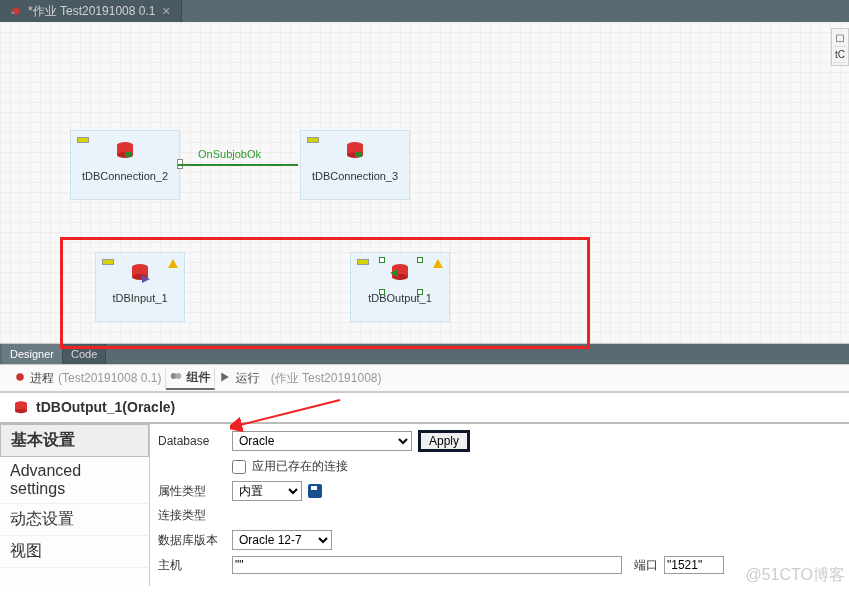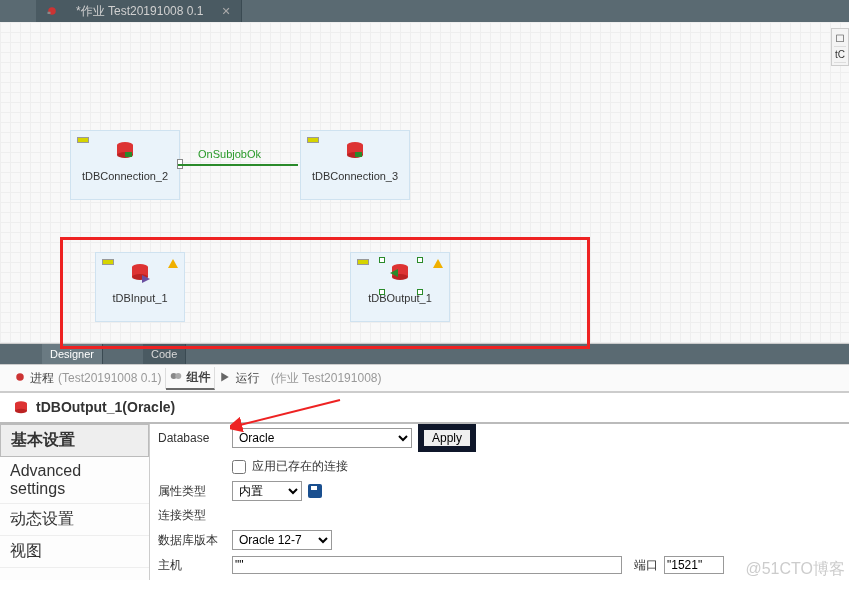--- a/index.html
+++ b/index.html
@@ -1,20 +1,20 @@
 <!DOCTYPE html>
 <html><head>
 <meta charset="utf-8">
 <style>
   * { box-sizing: border-box; margin: 0; padding: 0; font-family: "Segoe UI", Tahoma, sans-serif; }
   body { background: #fff; width: 849px; height: 602px; overflow: hidden; font-size: 12px; color: #333; }
 
   
   .top-tabs { background: #5a6a72; height: 22px; display: flex; align-items: stretch; }
-  .top-tab { background: #4a5a62; color: #d0d0d0; padding: 2px 10px; display: flex; align-items: center; gap: 18px; font-size: 12px; border-right: 1px solid #3a4a52; margin-left: 36px; }
+  .top-tab { background: #4a5a62; color: #d0d0d0; padding: 2px 10px; display: flex; align-items: center; gap: 6px; font-size: 12px; border-right: 1px solid #3a4a52; }
   .top-tab .close-x { color: #aaa; font-size: 11px; cursor: pointer; }
   .tab-icon { width: 12px; height: 12px; display: inline-block; }
 
   
   .canvas-wrap { position: relative; height: 322px; border-bottom: 1px solid #ccc; background: #f8f8f8; }
   .canvas { position: absolute; inset: 0; background-image:
     repeating-linear-gradient(0deg, #eee 0, #eee 1px, transparent 1px, transparent 10px),
     repeating-linear-gradient(90deg, #eee 0, #eee 1px, transparent 1px, transparent 10px);
   }
   .node { position: absolute; background: #eaf3fa; border: 1px solid #cfe2f0; width: 110px; height: 70px; text-align: center; padding-top: 8px; }
@@ -27,44 +27,44 @@
   .link-label { position:absolute; top:126px; left:198px; color:#2a9a2a; font-size:11px; }
   .red-box { position:absolute; left:60px; top:215px; width:530px; height:112px; border:3px solid #e22; }
   .handle { position:absolute; width:6px;height:6px;background:#fff;border:1px solid #2a8a2a; }
 
   
   .side-mini { position:absolute; right:0; top:6px; width:18px; background:#f4f4f4; border:1px solid #ccc; padding:2px; font-size:10px; text-align:center; }
   .side-mini div { border-bottom:1px solid #ddd; padding:2px 0; }
 
   
   .mini-tabs { background:#5a6a72; height:20px; display:flex; align-items:stretch; padding-left:2px; }
-  .mini-tab { color:#d8d8d8; font-size:11px; padding:2px 8px; background:#4a5a62; border-right:1px solid #3a4a52; display:flex; align-items:center;margin-left:40px; }
+  .mini-tab { color:#d8d8d8; font-size:11px; padding:2px 8px; background:#4a5a62; border-right:1px solid #3a4a52; display:flex; align-items:center; }
   .mini-tab.active { background:#6a7a82; color:#fff; }
 
   
   .lower { border-top:1px solid #ccc; }
   .panel-tabs { height:28px; display:flex; align-items:center; gap:0; padding:0 10px; border-bottom:2px solid #ccc; background:#fafafa; }
   .ptab { display:flex; align-items:center; gap:4px; font-size:12px; color:#444; padding:2px 4px; border-right:1px solid #ddd;}
   .ptab.active { border-bottom:2px solid #6a6a6a; font-weight:bold; }
   .ptab .gray { color:#999; }
 
   
   .comp-title { padding:6px 12px 2px; font-size:14px; font-weight:bold; display:flex; align-items:flex-start; gap:6px; border-bottom:2px solid #bbb; }
   .comp-title:after { content:""; display:block; height:2px; }
 
   
   .props { display:flex; }
   .side-list { width:150px; border-right:1px solid #ccc; background:#fdfdfd; }
   .side-list div { padding:5px 10px; border-bottom:1px solid #eee; font-size:16px; cursor:pointer; }
   .side-list div.sel { background:#eee; font-weight:bold; border:1px solid #bbb; }
-  .form { padding:0 8px; flex:1; }
+  .form { padding:6px 8px; flex:1; }
   .row { display:flex; align-items:center; margin-bottom:6px; gap:6px; }
   .row label { width:68px; font-size:12px; }
   select, input[type=text] { font-size:12px; padding:1px 2px; border:1px solid #999; background:#fff; }
-  button { font-size:12px; padding:1px 8px; border:6px solid #0f172a; background:#f0f0f0; cursor:pointer; }
+  button { font-size:12px; padding:1px 8px; border:3px solid #0f172a; background:#f0f0f0; cursor:pointer; }
   .chk { width:14px;height:14px; }
   .save-disk { width:14px;height:14px;display:inline-block;background:#1a4f8f;position:relative;border-radius:2px; }
   .save-disk:after{content:"";position:absolute;left:3px;top:2px;width:6px;height:4px;background:#fff;}
 
   
   .arrow-svg { position:absolute; pointer-events:none; }
 
   .watermark { position:absolute; right:4px; bottom:0; color:#ccc; font-size:16px; }
 
   .port-dot { position:absolute; right:-4px; top:28px; width:6px;height:10px;background:#fff;border:1px solid #888; }

